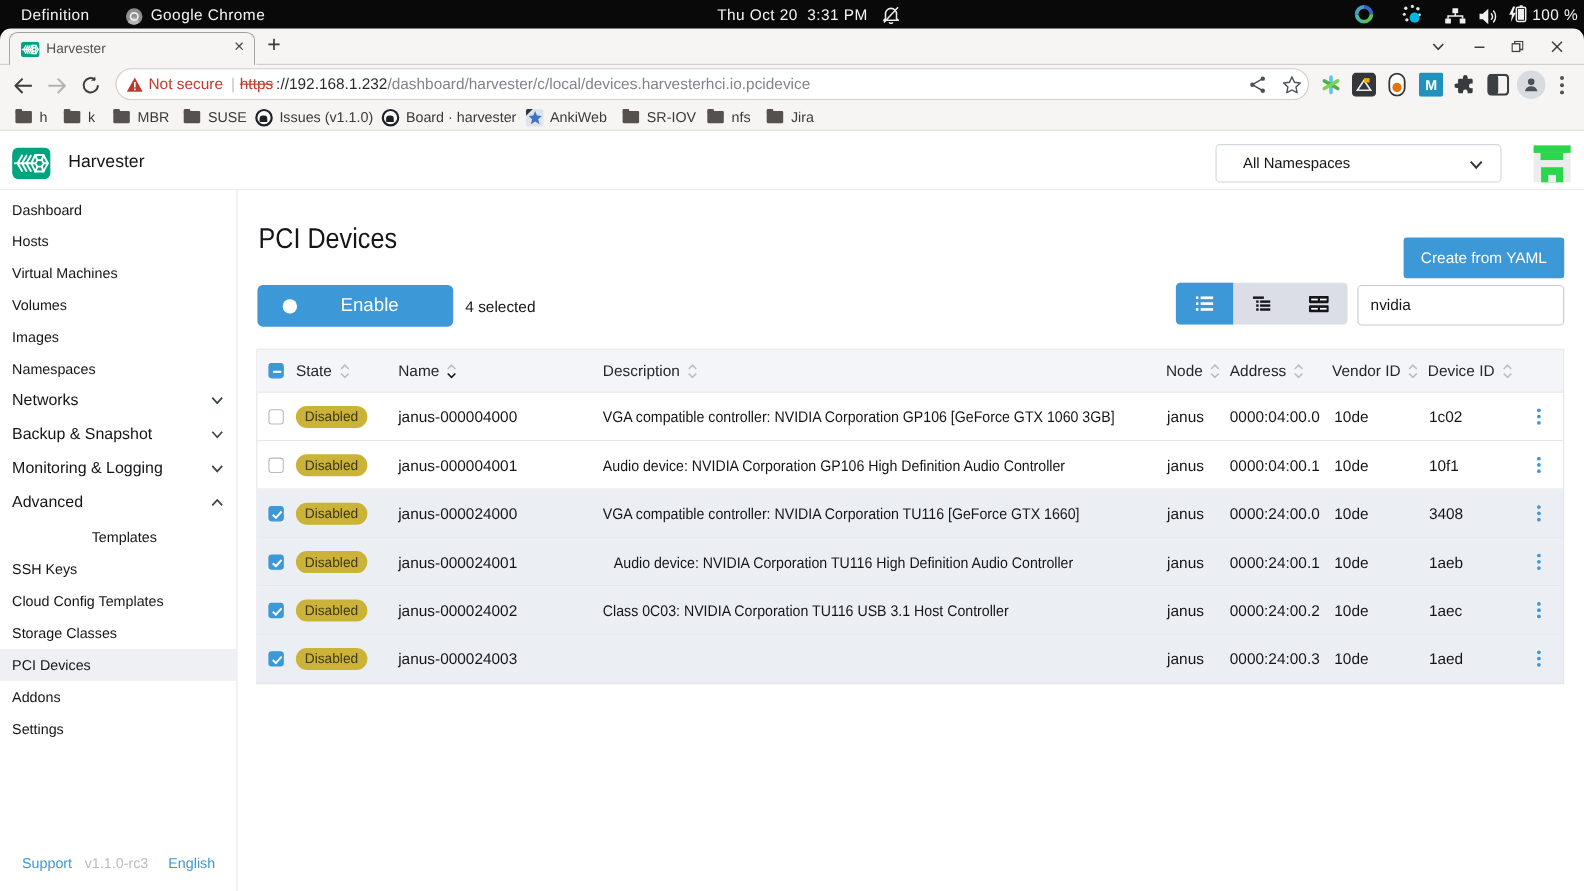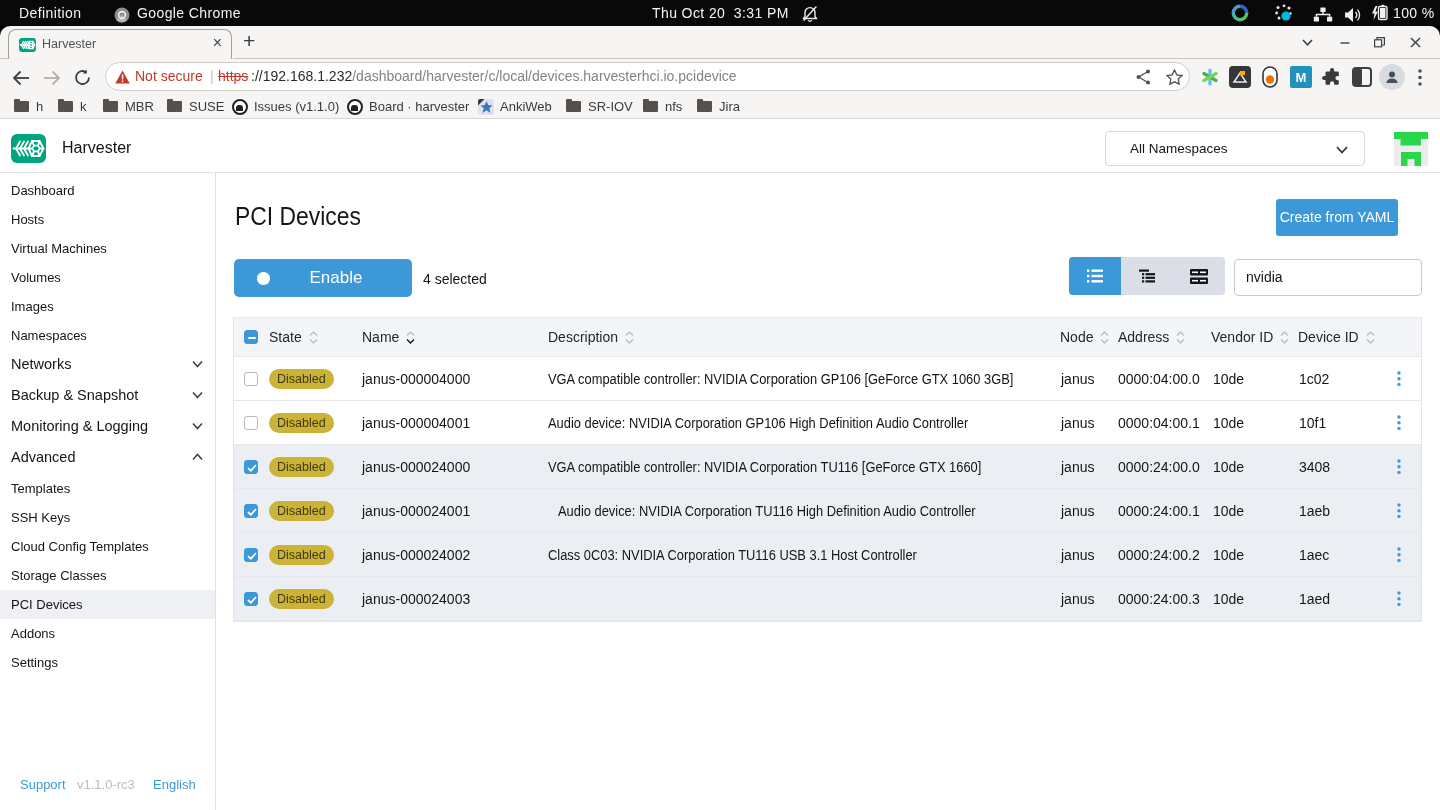--- a/index.html
+++ b/index.html
@@ -46,21 +46,21 @@
 .nav.group { font-size:14.5px; }
 .nav .chev { position:absolute; right:12px; top:4px; width:11px; height:8px; }
 .nav .chev svg { display:block; }
 #nav-active { position:absolute; left:0; top:417px; width:215px; height:29px; background:#eff0f4; }
 #side-foot { position:absolute; left:0; top:604px; width:215px; font-size:13px; }
 
 
 #main { position:absolute; left:216px; top:54px; width:1224px; height:637px; background:#fff; }
 h1 { position:absolute; left:19px; top:28px; font-size:26px; font-weight:500; color:#141419; transform:scaleX(0.88); transform-origin:0 0; white-space:nowrap; }
 .btn-blue { position:absolute; background:#3d98d8; color:#fff; font-size:14px; border-radius:3px; text-align:center; }
-#btn-yaml { left:1060px; top:26px; width:122px; height:37px; line-height:37px; }
+#btn-yaml { left:1060px; top:43px; width:146px; height:37px; line-height:37px; }
 #btn-pass { left:18px; top:86px; width:178px; height:38px; line-height:38px; border-radius:5px; padding-left:26px; font-size:17px; }
 #btn-pass .dot { position:absolute; left:23px; top:13px; width:12.5px; height:12.5px; background:#fff; border-radius:50%; }
 #selcount { position:absolute; left:207px; top:87px; height:38px; line-height:38px; font-size:14px; color:#141419; }
 #togglegrp { position:absolute; left:853px; top:84px; width:156px; height:38px; background:#dcdee7; border-radius:4px; }
 #togglegrp .seg { position:absolute; top:0; width:52px; height:38px; }
 #togglegrp .seg.active { background:#3d98d8; border-radius:4px 0 0 4px; }
 #search { position:absolute; left:1018px; top:86px; width:188px; height:37px; border:1px solid #c7c9d2; border-radius:4px; font-size:14px; color:#141419; line-height:35px; padding-left:11px; }
 
 
 #tbl { position:absolute; left:17px; top:144px; width:1189px; border:1px solid #e3e5ec; border-top:none; }
@@ -331,21 +331,21 @@
     <div class="nav group" style="top:245px;">Monitoring &amp; Logging<span class="chev">
           <svg width="11" height="8" viewBox="0 0 11 8" fill="none" stroke="#3e434c" stroke-width="1.6">
             <path d="M1 1.5 L5.5 6.5 L10 1.5"></path>
           </svg>
         </span></div>
     <div class="nav group" style="top:276px;">Advanced<span class="chev">
           <svg width="11" height="8" viewBox="0 0 11 8" fill="none" stroke="#3e434c" stroke-width="1.6">
             <path d="M1 6.5 L5.5 1.5 L10 6.5"></path>
           </svg>
         </span></div>
-    <div class="nav" style="top:308px;">Templates</div>
+    <div class="nav" style="top:308px;text-align:center;">Templates</div>
     <div class="nav" style="top:337px;">SSH Keys</div>
     <div class="nav" style="top:366px;">Cloud Config Templates</div>
     <div class="nav" style="top:395px;">Storage Classes</div>
     <div class="nav" style="top:424px;">PCI Devices</div>
     <div class="nav" style="top:453px;">Addons</div>
     <div class="nav" style="top:482px;">Settings</div>
     <div id="side-foot">
       <span style="position:absolute;left:20px;color:#3d98d8;">Support</span>
       <span style="position:absolute;left:77px;color:#b9bdc4;">v1.1.0-rc3</span>
       <span style="position:absolute;left:153px;color:#3d98d8;">English</span>

